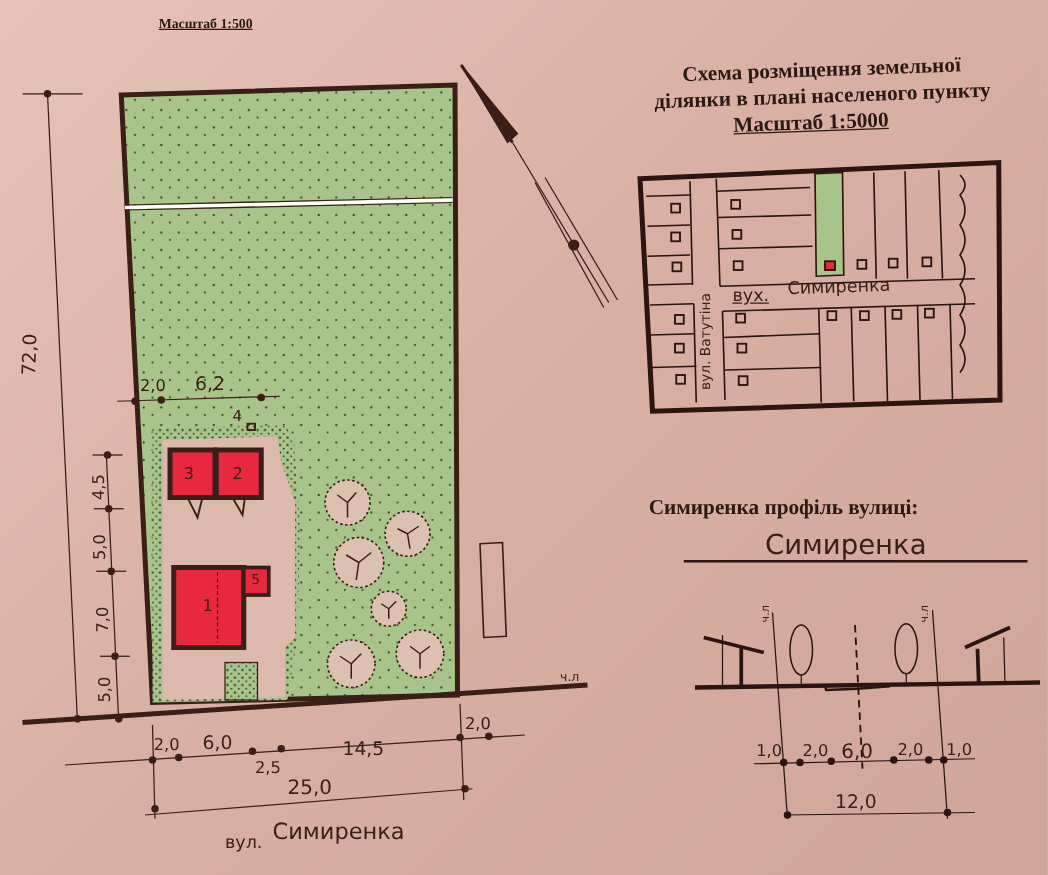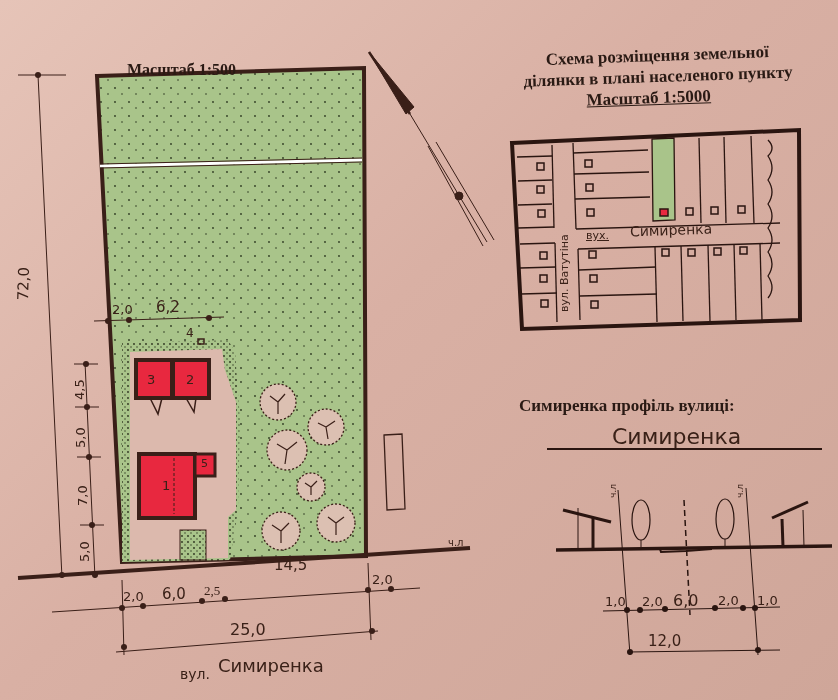--- a/index.html
+++ b/index.html
@@ -1,19 +1,19 @@
 <!DOCTYPE html>
 <html><head>
 <meta charset="utf-8">
 <style>
   html,body{margin:0;padding:0;}
   body{width:838px;height:700px;overflow:hidden;background:#dcb4a8;position:relative;font-family:"Liberation Serif",serif;color:#2a1a14;}
   .paper{position:absolute;inset:0;background:linear-gradient(135deg,#e6c4b8 0%,#d9b0a4 45%,#cfa699 100%);}
   .abs{position:absolute;}
-  .title{font-weight:bold;font-size:16px;white-space:nowrap;margin-top:48px;}
+  .title{font-weight:bold;text-decoration:underline;font-size:11px;white-space:nowrap;}
   .heading{font-weight:bold;font-size:17px;text-align:center;line-height:21px;}
   .hand{font-family:"DejaVu Sans",sans-serif;font-size:12px;color:#3a2118;white-space:nowrap;}
   svg{position:absolute;left:0;top:0;}
 </style>
 </head>
 <body>
 
 <div class="paper"></div>
 
 <svg width="838" height="700">
@@ -235,41 +235,41 @@
 <div class="abs hand" style="left:147px;top:372px;font-size:13px;">3</div>
 <div class="abs hand" style="left:186px;top:372px;font-size:13px;">2</div>
 <div class="abs hand" style="left:186px;top:326px;font-size:12px;">4</div>
 <div class="abs hand" style="left:162px;top:478px;font-size:13px;">1</div>
 <div class="abs hand" style="left:201px;top:457px;font-size:11px;">5</div>
 
 <div class="abs hand" style="left:448px;top:537px;font-size:10px;">ч.л</div>
 
 <div class="abs hand" style="left:123px;top:589px;font-size:13px;">2,0</div>
 <div class="abs hand" style="left:162px;top:585px;font-size:15px;">6,0</div>
-<div class="abs hand" style="left:204px;top:583px;font-size:13px;font-family:Liberation Serif, serif;">2,5</div>
-<div class="abs hand" style="left:274px;top:556px;font-size:15px;">14,5</div>
+<div class="abs hand" style="left:204px;top:607px;font-size:13px;">2,5</div>
+<div class="abs hand" style="left:274px;top:590px;font-size:15px;">14,5</div>
 <div class="abs hand" style="left:372px;top:572px;font-size:13px;">2,0</div>
 <div class="abs hand" style="left:230px;top:620px;font-size:16px;">25,0</div>
 
 <div class="abs hand" style="left:180px;top:666px;font-size:14px;">вул.</div>
 <div class="abs hand" style="left:218px;top:655px;font-size:18px;">Симиренка</div>
 
 <div class="abs heading" style="left:488px;top:45px;width:340px;transform:rotate(-2deg);">
   <div>Схема розміщення земельної</div>
   <div>ділянки в плані населеного пункту</div>
   <div style="text-decoration:underline;margin-left:-20px;">Масштаб 1:5000</div>
 </div>
 
 <div class="abs hand" style="left:558px;top:312px;font-size:11px;transform:rotate(-90deg);transform-origin:left top;white-space:nowrap;">вул. Ватутіна</div>
-<div class="abs hand" style="left:586px;top:229px;font-size:11px;text-decoration:underline;">вух.</div>
+<div class="abs hand" style="left:586px;top:229px;font-size:14px;text-decoration:underline;">вух.</div>
 <div class="abs hand" style="left:630px;top:222px;font-size:14px;transform:rotate(-2deg);">Симиренка</div>
 
 <div class="abs heading" style="left:519px;top:395px;">Симиренка профіль вулиці:</div>
 <div class="abs hand" style="left:612px;top:424px;font-size:22px;">Симиренка</div>
 <div class="abs hand" style="left:608px;top:498px;font-size:9px;transform:rotate(-90deg);transform-origin:left top;">ч.л</div>
 <div class="abs hand" style="left:735px;top:498px;font-size:9px;transform:rotate(-90deg);transform-origin:left top;">ч.л</div>
 
 <div class="abs hand" style="left:605px;top:594px;font-size:13px;">1,0</div>
 <div class="abs hand" style="left:642px;top:594px;font-size:13px;">2,0</div>
 <div class="abs hand" style="left:673px;top:591px;font-size:16px;">6,0</div>
 <div class="abs hand" style="left:718px;top:593px;font-size:13px;">2,0</div>
 <div class="abs hand" style="left:757px;top:593px;font-size:13px;">1,0</div>
-<div class="abs hand" style="left:648px;top:632px;font-size:15px;">12,0</div>
+<div class="abs hand" style="left:668px;top:632px;font-size:15px;">12,0</div>
 
 </body></html>

